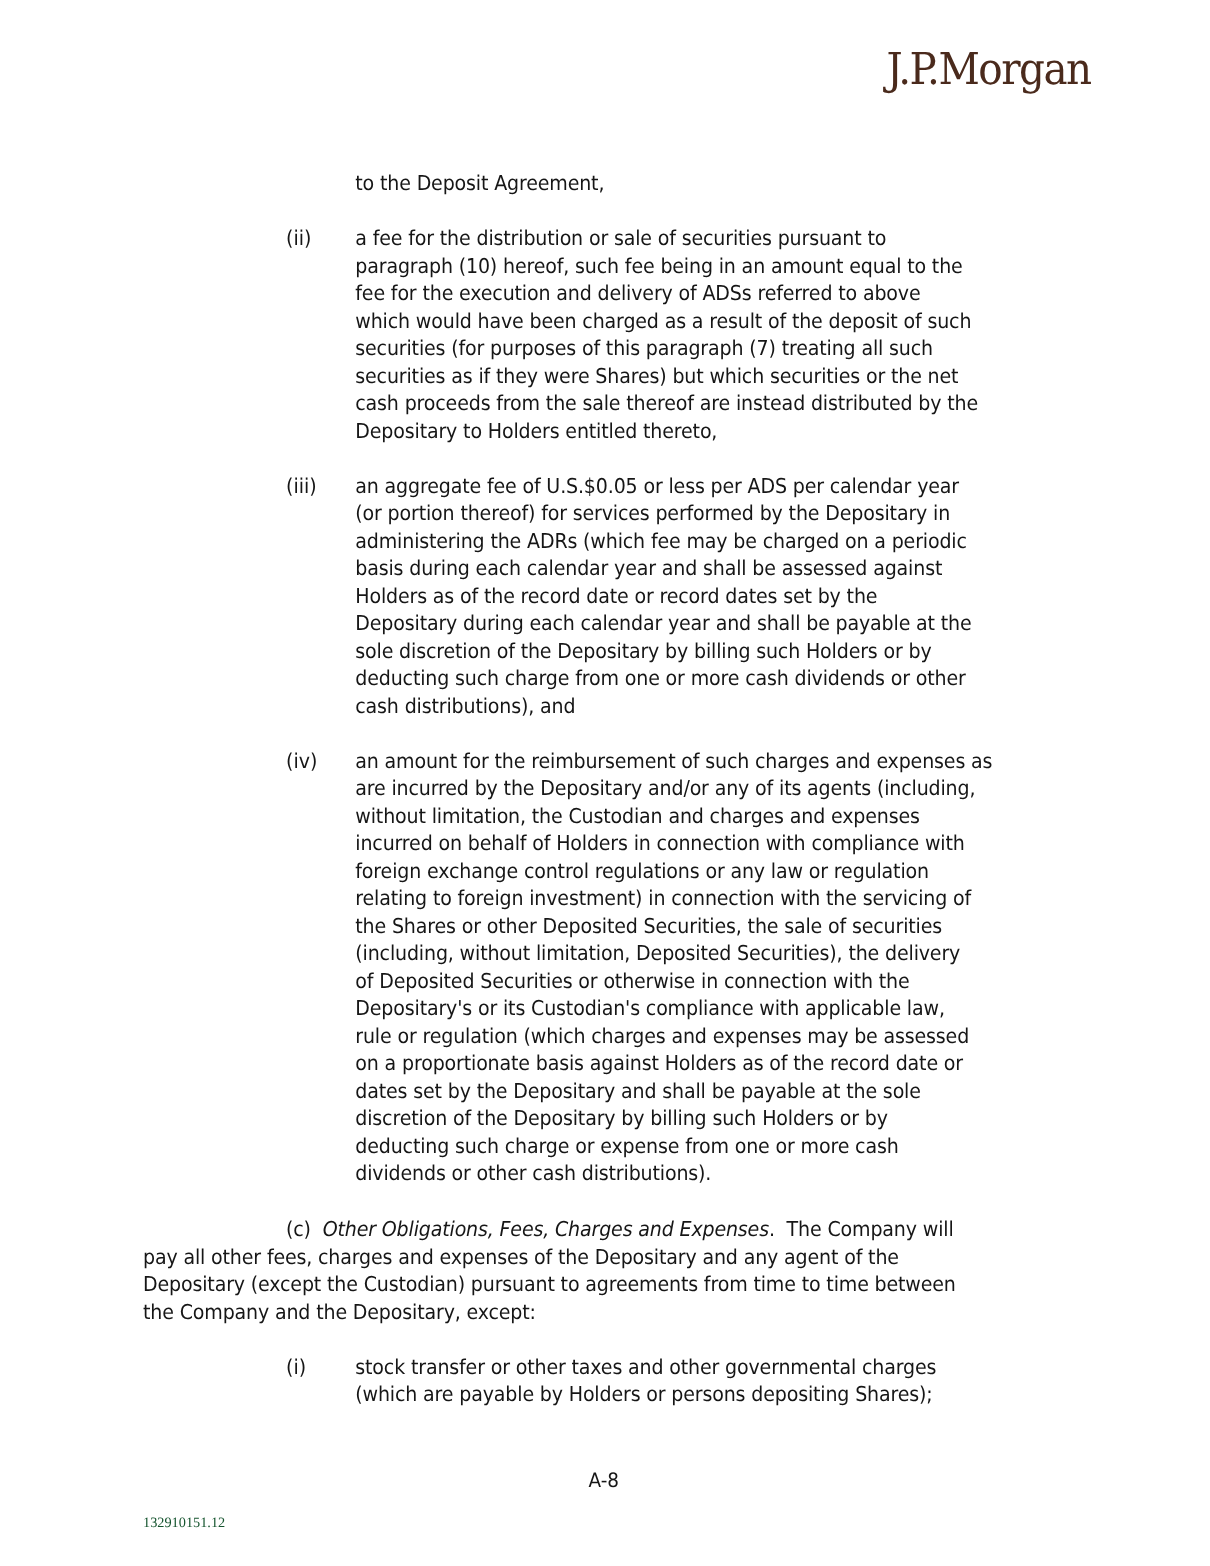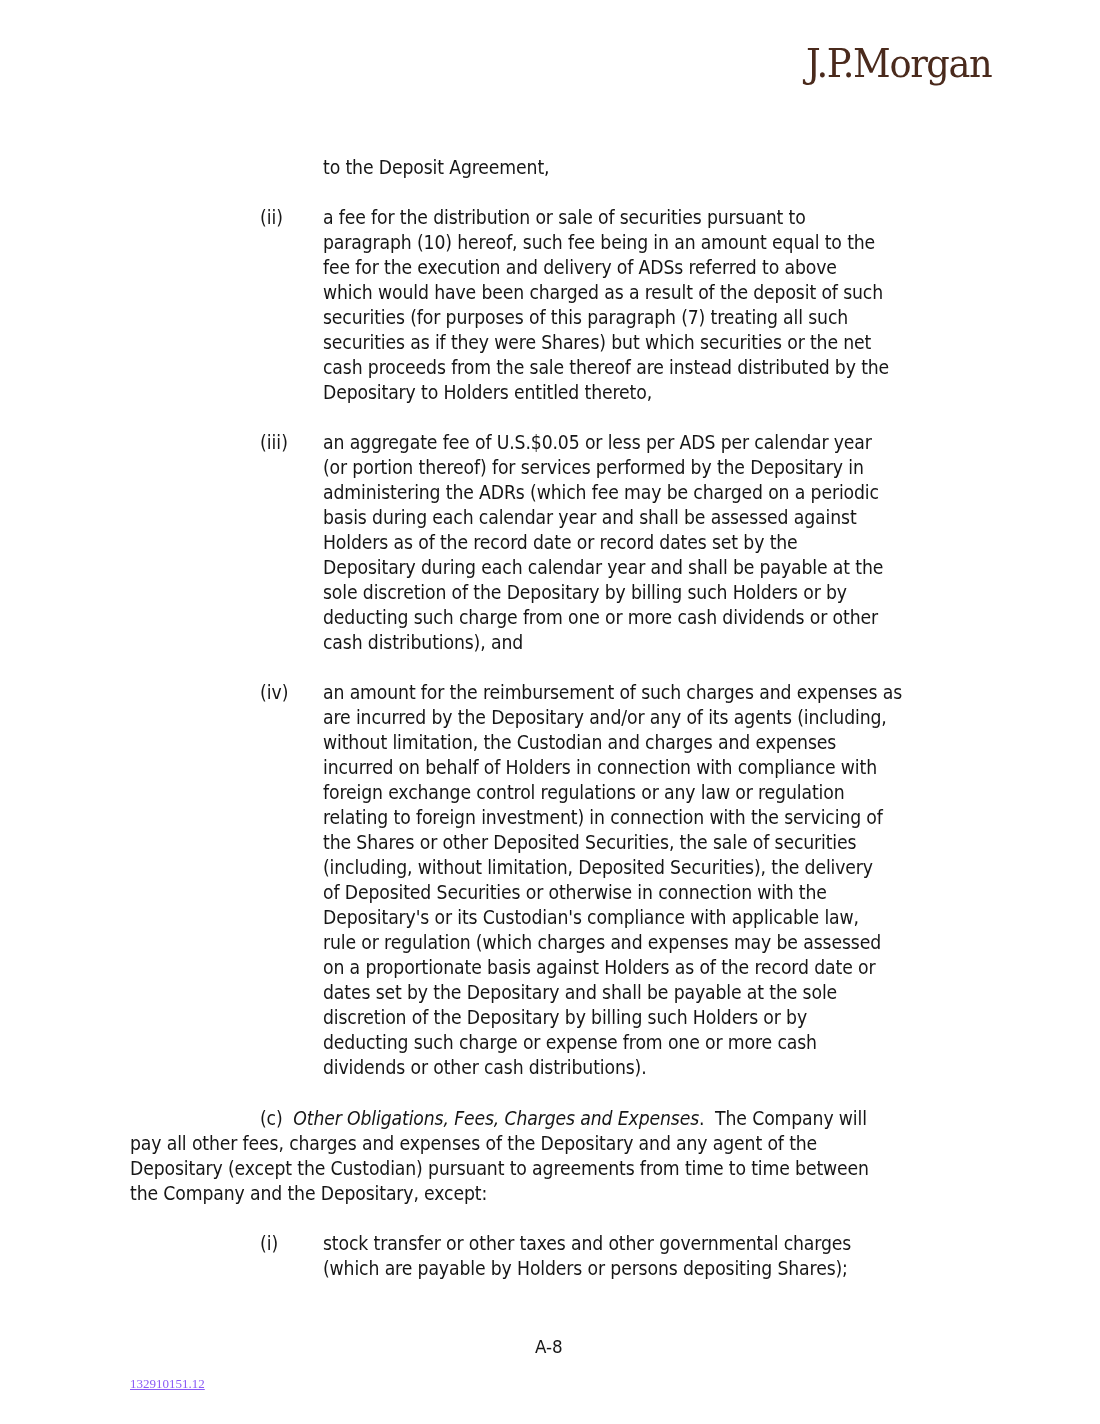--- a/index.html
+++ b/index.html
@@ -15,21 +15,21 @@
     font-size: 18.6px; line-height: 25px; color: #161616; white-space: nowrap;
     letter-spacing: -0.15px; transform: scaleX(0.93); transform-origin: left top; }
   .label { position: absolute; font-family: "DejaVu Sans", "Liberation Sans", sans-serif;
     font-size: 18.6px; line-height: 25px; color: #161616; white-space: nowrap;
     transform: scaleX(0.93); transform-origin: left top; }
   .line { display: block; height: 25px; }
   .italic { font-style: italic; }
   .page-num { position: absolute; left: 535px; top: 1336px; font-family: "DejaVu Sans", "Liberation Sans", sans-serif;
     font-size: 18px; color: #161616; transform: scaleX(0.93); transform-origin: left top; }
   .doc-id { position: absolute; left: 130px; top: 1376px; font-family: "Liberation Serif", "DejaVu Serif", serif;
-    font-size: 13px; color: #8b5cf6; text-decoration: underline; }
+    font-size: 13px; color: #14532d; }
 </style>
 </head>
 <body>
 
 <div class="page">
 
   <div class="logo">J.P.Morgan</div>
 
   <div class="block" style="left:323px; top:155px;">
     <span class="line">to the Deposit Agreement,</span>

